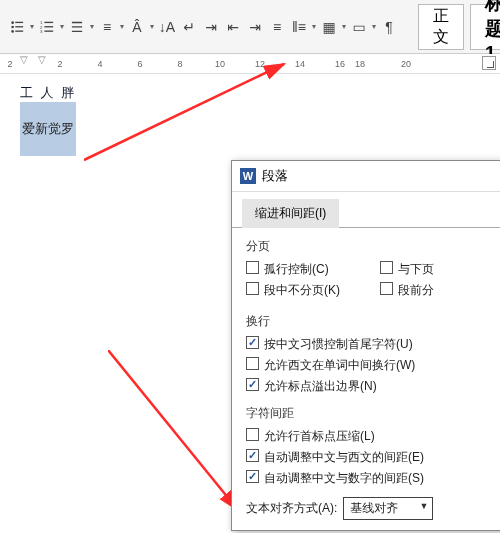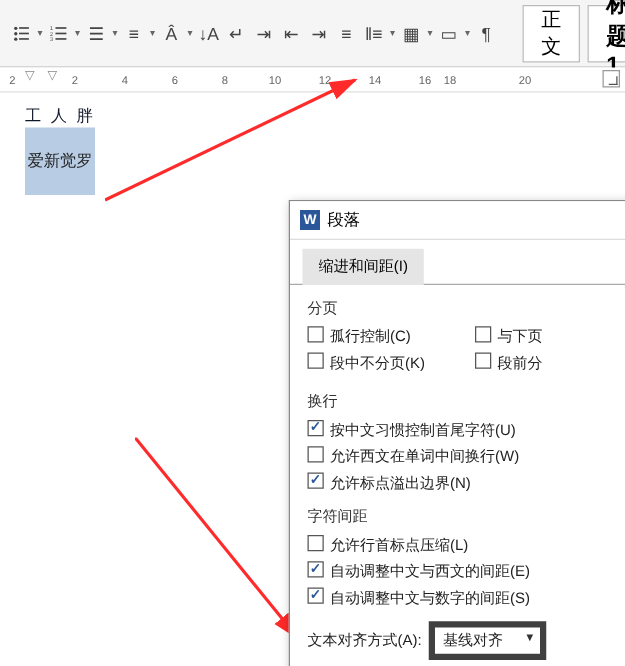--- a/index.html
+++ b/index.html
@@ -27,21 +27,21 @@
 .tab{padding:5px 12px;border:1px solid transparent;font-size:12px;cursor:pointer;position:relative;top:1px;background:#e5e5e5}
 .tab.active{border:1px solid #aaa;border-bottom:1px solid #fff;background:#fff}
 .dlg-body{padding:10px 14px;border-top:1px solid #aaa;font-size:12px;color:#222}
 .sect{margin-bottom:10px}
 .sect-h{margin-bottom:6px;color:#333}
 .row{display:flex;gap:40px;margin-bottom:4px}
 .chk{display:flex;gap:5px;margin-bottom:4px;cursor:pointer}
 .chk .box{width:13px;height:13px;border:1px solid #555;background:#fff;display:flex;align-items:center;justify-content:center}
 .chk .box.c::after{content:"✓";color:#2b579a;font-size:11px;line-height:11px;font-weight:bold}
 .align-row{display:flex;align-items:center;gap:6px;margin-top:8px}
-.select{border:5px solid #404040;padding:2px 30px 2px 6px;font-size:12px;position:relative;background:#fff;min-width:90px;cursor:pointer}
+.select{border:1px solid #404040;padding:2px 30px 2px 6px;font-size:12px;position:relative;background:#fff;min-width:90px;cursor:pointer}
 .select::after{content:"▼";position:absolute;right:4px;top:3px;font-size:9px;color:#333}
 .arrow{position:absolute;pointer-events:none}
 .arrow.a1{left:84px;top:60px}
 .arrow.a2{left:108px;top:350px}
 .tcols{display:flex}
 .tcol{flex-direction:column;display:flex}
 </style>
 </head>
 <body>
 
@@ -106,21 +106,21 @@
   <span class="num" style="left:10px">2</span>
   <span class="num" style="left:60px">2</span>
   <span class="num" style="left:100px">4</span>
   <span class="num" style="left:140px">6</span>
   <span class="num" style="left:180px">8</span>
   <span class="num" style="left:220px">10</span>
   <span class="num" style="left:260px">12</span>
   <span class="num" style="left:300px">14</span>
   <span class="num" style="left:340px">16</span>
   <span class="num" style="left:360px">18</span>
-  <span class="num" style="left:420px">20</span>
+  <span class="num" style="left:406px">20</span>
   <span class="launcher"></span>
 </div>
 
 <div class="doc">
   <div class="l1">工 人 胖</div>
   <div><span class="l2">爱新觉罗</span></div>
 </div>
 
 <svg class="arrow a1" width="210" height="110">
   <defs>

